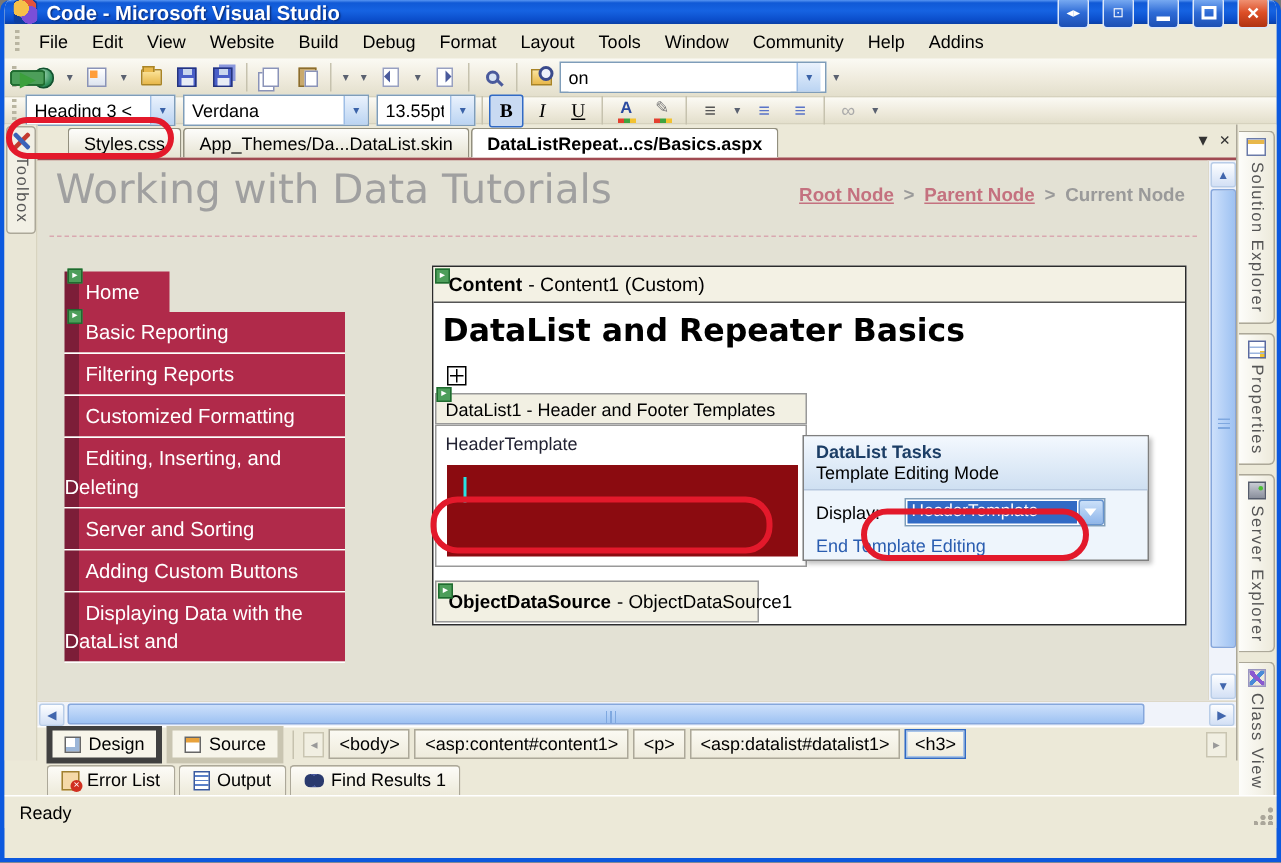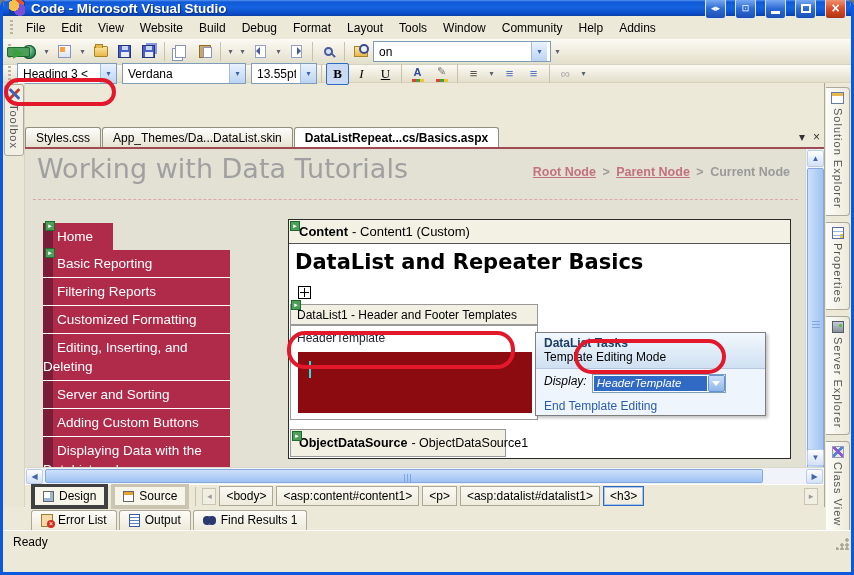--- a/index.html
+++ b/index.html
@@ -78,21 +78,21 @@
   .docwell{height:424px;display:flex;background:#ECE9D8;}
   .left-rail{width:22px;flex:none;background:#E9E6D6;border-right:1px solid #D8D4C0;padding-top:1px;}
   .vtab-left{width:20px;margin-left:1px;border:1px solid #ACA899;border-radius:3px;background:#F2F0E5;
     display:flex;flex-direction:column;align-items:center;padding:2px 0 6px;gap:3px;}
   .toolbox-icon{width:14px;height:14px;position:relative;}
   .toolbox-icon::before,.toolbox-icon::after{content:"";position:absolute;left:6px;top:0;width:3px;height:14px;border-radius:1px;}
   .toolbox-icon::before{background:#C23A2F;transform:rotate(45deg);}
   .toolbox-icon::after{background:#3A62B8;transform:rotate(-45deg);}
   .vtext{writing-mode:vertical-rl;font-size:11px;color:#555;letter-spacing:1px;}
   .center{flex:1;display:flex;flex-direction:column;min-width:0;}
-  .tabstrip{height:22px;display:flex;align-items:flex-end;position:relative;margin-top:44px;}
+  .tabstrip{height:22px;display:flex;align-items:flex-end;padding-left:20px;position:relative;}
   .dtab{padding:3px 10px 2px;margin-right:1px;font-size:12px;white-space:nowrap;border:1px solid #928F7E;border-bottom:none;
     border-radius:3px 3px 0 0;background:linear-gradient(#FDFDFB,#E6E3D2);}
   .dtab.active{background:#FFFFFF;font-weight:bold;}
   .tab-actions{position:absolute;right:4px;top:3px;display:flex;gap:8px;font-size:12px;color:#333;}
   .redline{height:2px;background:#A04A52;}
   
   .workspace{position:relative;height:360px;background:#E3E1D4;overflow:hidden;}
   .page-title{position:absolute;left:12px;top:4px;font-size:27px;color:var(--title_gray,#A0A0A0);
     font-family:"DejaVu Sans",sans-serif;}
   .breadcrumb{position:absolute;right:34px;top:16px;font-size:12.5px;font-weight:bold;color:#9A9A9A;white-space:nowrap;}
@@ -124,21 +124,21 @@
     color:#fff;font-weight:bold;font-size:17px;font-family:"DejaVu Sans",sans-serif;padding:7px 0 0 9px;white-space:nowrap;}
   .caret{display:inline-block;width:2px;height:17px;background:#27E3E3;vertical-align:-3px;margin-left:2px;}
   .ods-bar{position:absolute;left:1px;bottom:1px;width:216px;height:28px;background:#F2F0E3;border:1px solid #999;
     font-size:12.5px;line-height:26px;padding-left:8px;white-space:nowrap;}
   
   .tasks{position:absolute;left:246px;top:112px;width:231px;height:84px;border:1px solid #7F7F7F;background:#EEF5FC;
     box-shadow:2px 2px 3px rgba(0,0,0,0.25);font-size:12px;}
   .tasks-header{padding:3px 8px 4px;background:linear-gradient(#F3F8FE,#CFE0F2);border-bottom:1px solid #B5C7DE;}
   .tasks-title{font-weight:bold;color:#1C3E66;}
   .tasks-body{padding:5px 8px 0;}
-  .display-row{display:flex;align-items:flex-start;gap:5px;font-style:italic;}
+  .display-row{display:flex;align-items:center;gap:16px;}
   .dropdown{width:134px;height:19px;border:1px solid #7F9DB9;background:#fff;display:flex;align-items:center;}
   .dd-value{flex:1;height:15px;margin:1px;line-height:15px;padding-left:3px;background:var(--selection_blue,#316AC5);
     color:#fff;font-size:11.5px;white-space:nowrap;overflow:hidden;}
   .dd-btn{width:17px;height:17px;flex:none;border:1px solid #6593CF;border-radius:2px;
     background:linear-gradient(#CBE0F9,#8FB6EA);display:flex;align-items:center;justify-content:center;}
   .dd-btn::after{content:"";border:4px solid transparent;border-top:5px solid #fff;margin-top:4px;}
   .end-link{margin-top:6px;color:var(--link_blue,#2A5DB0);}
   
   .vscroll{position:absolute;top:0;right:0;bottom:0;width:19px;background:#F0F3FA;border-left:1px solid #DDD8C8;}
   .sbtn{position:absolute;width:17px;height:17px;left:1px;border:1px solid #B9CDE8;border-radius:2px;

